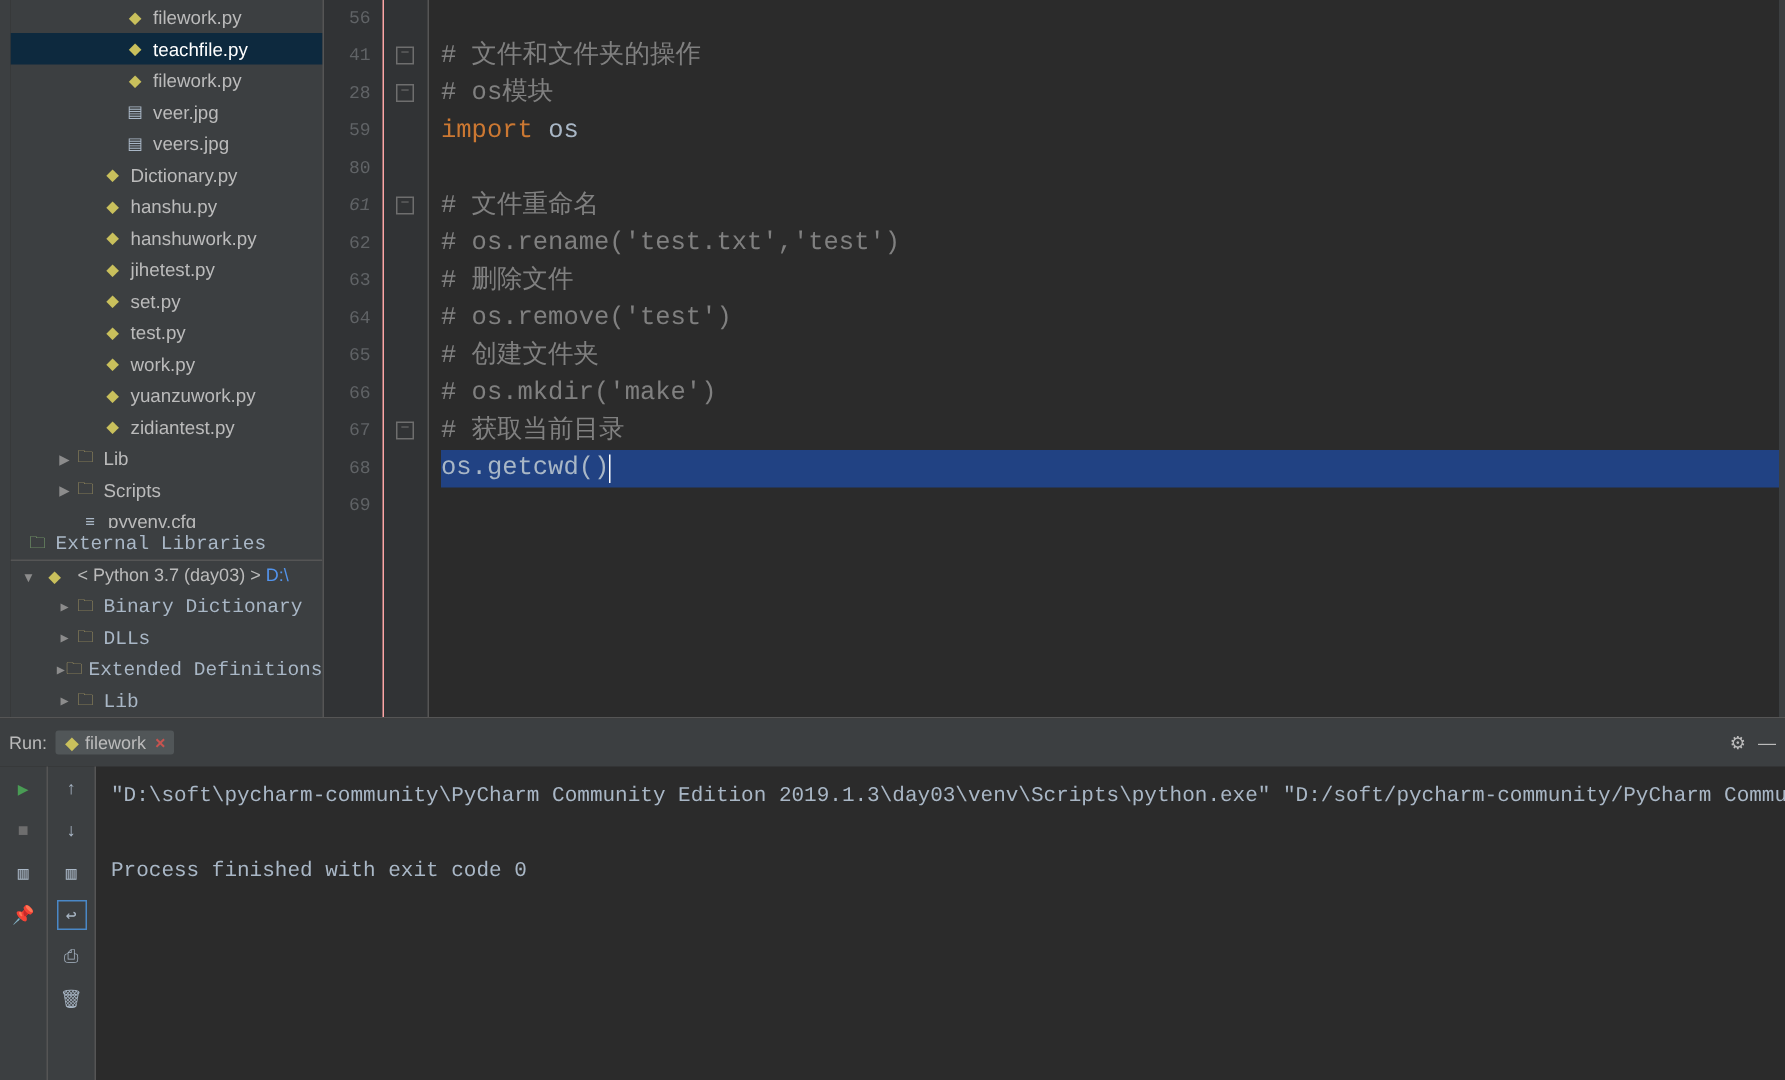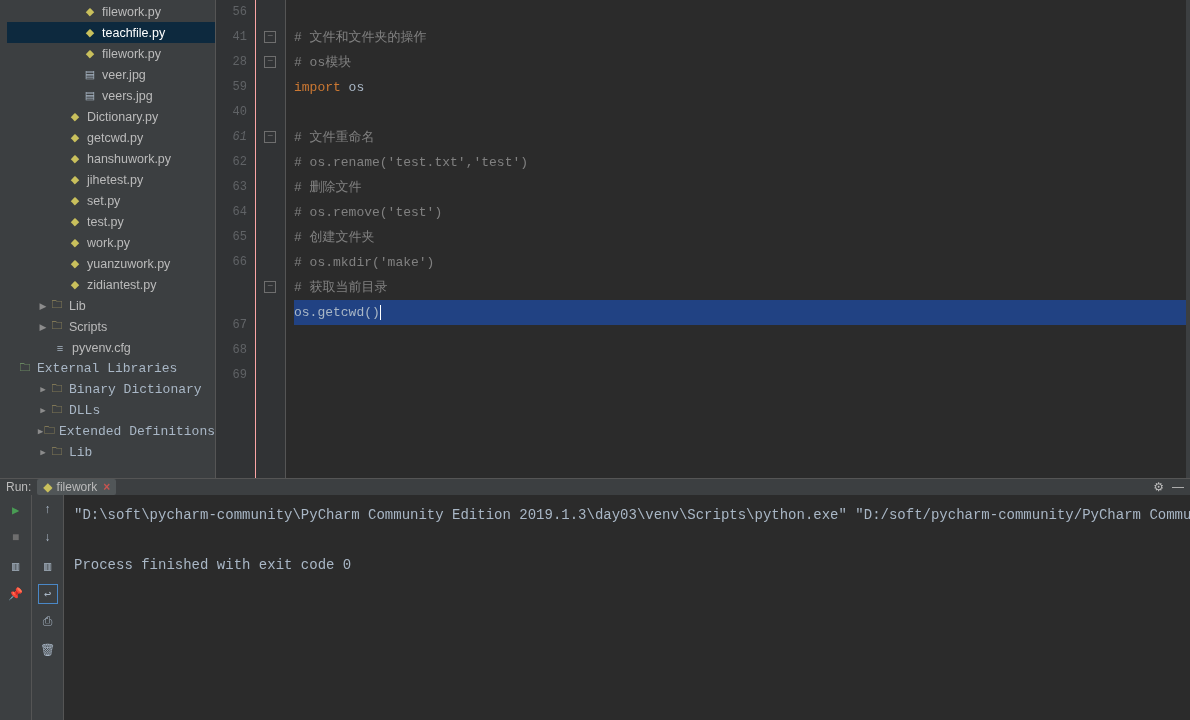--- a/index.html
+++ b/index.html
@@ -100,42 +100,42 @@
     border: 1px solid #6e6e6e;
     color: #6e6e6e;
     font-size: 10px;
     line-height: 10px;
     text-align: center;
     background: #313335;
   }
   .code {
     flex: 1;
     font-family: "NSimSun","SimSun","Courier New",monospace;
-    font-size: 13px;
+    font-size: 17px;
     line-height: 25px;
     padding-left: 8px;
     white-space: pre;
     position: relative;
   }
   .line { height: 25px; }
   .line.hl { background: #214283; }
   .kw { color: #cc7832; }
   .cmt { color: #808080; }
   .ident { color: #a9b7c6; }
   .caret { border-right: 1px solid #fff; }
 
   .run-panel {
     height: 242px;
     background: #2b2b2b;
     display: flex;
     flex-direction: column;
     border-top: 1px solid #555;
   }
   .run-header {
-    height: 16px;
+    height: 32px;
     background: #3c3f41;
     display: flex;
     align-items: center;
     padding: 0 6px;
     font-family: "Segoe UI", Arial, sans-serif;
     font-size: 12px;
     color: #bbbbbb;
   }
   .run-tab {
     display: flex; align-items: center;
@@ -207,21 +207,21 @@
         <div class="tree-item" style="padding-left: 75px;">
           <span class="tree-icon ico-img">▤</span>
           <span>veers.jpg</span>
         </div>
         <div class="tree-item" style="padding-left: 60px;">
           <span class="tree-icon ico-py">◆</span>
           <span>Dictionary.py</span>
         </div>
         <div class="tree-item" style="padding-left: 60px;">
           <span class="tree-icon ico-py">◆</span>
-          <span>getcwd.py</span>
+          <span>hanshu.py</span>
         </div>
         <div class="tree-item" style="padding-left: 60px;">
           <span class="tree-icon ico-py">◆</span>
           <span>hanshuwork.py</span>
         </div>
         <div class="tree-item" style="padding-left: 60px;">
           <span class="tree-icon ico-py">◆</span>
           <span>jihetest.py</span>
         </div>
         <div class="tree-item" style="padding-left: 60px;">
@@ -256,20 +256,26 @@
         </div>
         <div class="tree-item" style="padding-left: 45px;">
           <span class="tree-icon ico-cfg">≡</span>
           <span>pyvenv.cfg</span>
         </div>
       </div>
     <div style="flex:0 0 auto">
       <div class="tree-item" style="padding-left:10px">
         <span class="tree-icon ico-pkg">🗀</span>
         <span>External Libraries</span>
+      </div>
+      <div class="breadcrumb">
+        <span class="tree-chevron">▼</span>
+        <span class="tree-icon ico-py">◆</span>
+        <span>&lt; Python 3.7 (day03) &gt;</span>
+        <span class="link">D:\</span>
       </div>
       <div id="extchildren">
           <div class="tree-item" style="padding-left: 30px;">
             <span class="tree-chevron">▶</span>
             <span class="tree-icon ico-folder">🗀</span>
             <span>Binary Dictionary</span>
           </div>
           <div class="tree-item" style="padding-left: 30px;">
             <span class="tree-chevron">▶</span>
             <span class="tree-icon ico-folder">🗀</span>
@@ -288,28 +294,28 @@
         </div>
     </div>
   </div>
 
   <div class="editor">
     <div class="gutter" id="gutter">
         <div style="height: 25px;">56</div>
         <div style="height: 25px;">41</div>
         <div style="height: 25px;">28</div>
         <div style="height: 25px;">59</div>
-        <div style="height: 25px;">40</div>
+        <div style="height: 25px;">80</div>
         <div style="height: 25px; font-style: italic;">61</div>
         <div style="height: 25px;">62</div>
         <div style="height: 25px;">63</div>
         <div style="height: 25px;">64</div>
         <div style="height: 25px;">65</div>
         <div style="height: 25px;">66</div>
-        <div style="height: 25px; margin-top: 38px;">67</div>
+        <div style="height: 25px;">67</div>
         <div style="height: 25px;">68</div>
         <div style="height: 25px;">69</div>
       </div>
     <div class="fold-col" id="foldcol">
         <div class="fold-mark" style="top: 31px;">−</div>
         <div class="fold-mark" style="top: 56px;">−</div>
         <div class="fold-mark" style="top: 131px;">−</div>
         <div class="fold-mark" style="top: 281px;">−</div>
       </div>
     <div class="code" id="code"><div class="line"></div><div class="line"><span class="cmt"># 文件和文件夹的操作</span></div><div class="line"><span class="cmt"># os模块</span></div><div class="line"><span class="kw">import </span><span class="ident">os</span></div><div class="line"></div><div class="line"><span class="cmt"># 文件重命名</span></div><div class="line"><span class="cmt"># os.rename('test.txt','test')</span></div><div class="line"><span class="cmt"># 删除文件</span></div><div class="line"><span class="cmt"># os.remove('test')</span></div><div class="line"><span class="cmt"># 创建文件夹</span></div><div class="line"><span class="cmt"># os.mkdir('make')</span></div><div class="line"><span class="cmt"># 获取当前目录</span></div><div class="line hl"><span class="ident">os.getcwd()</span><span class="caret"></span></div><div class="line"></div></div>

